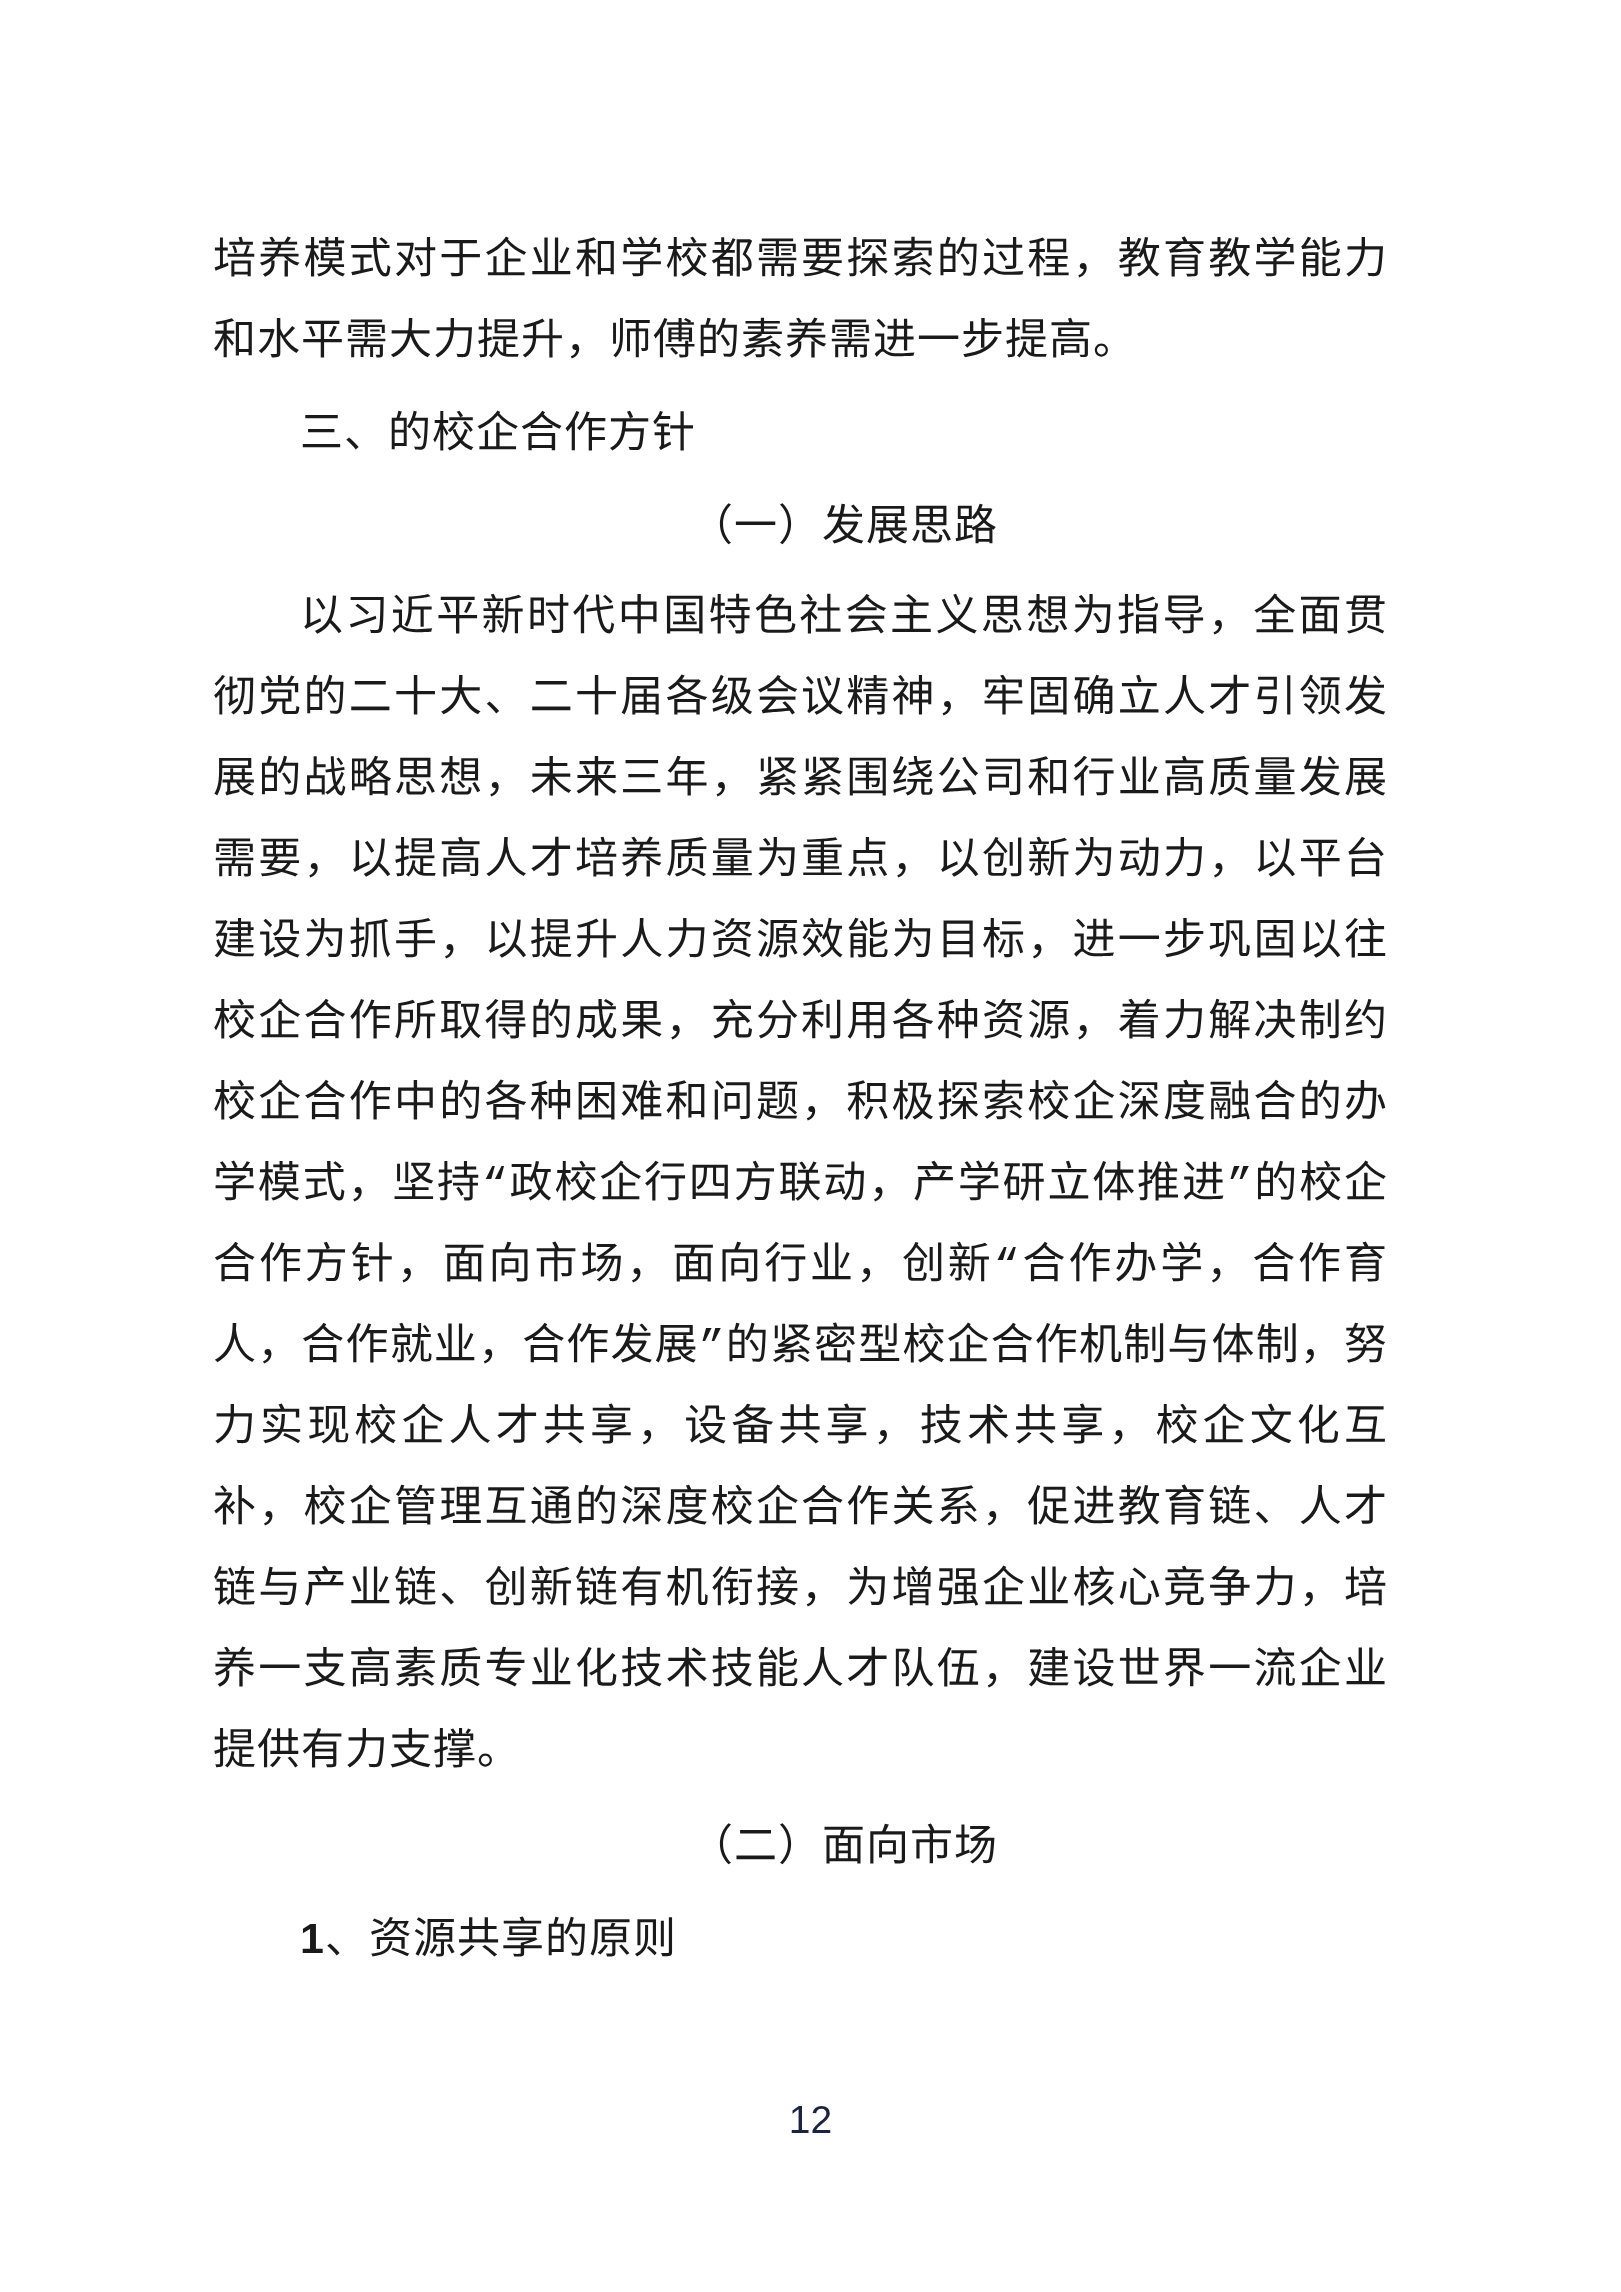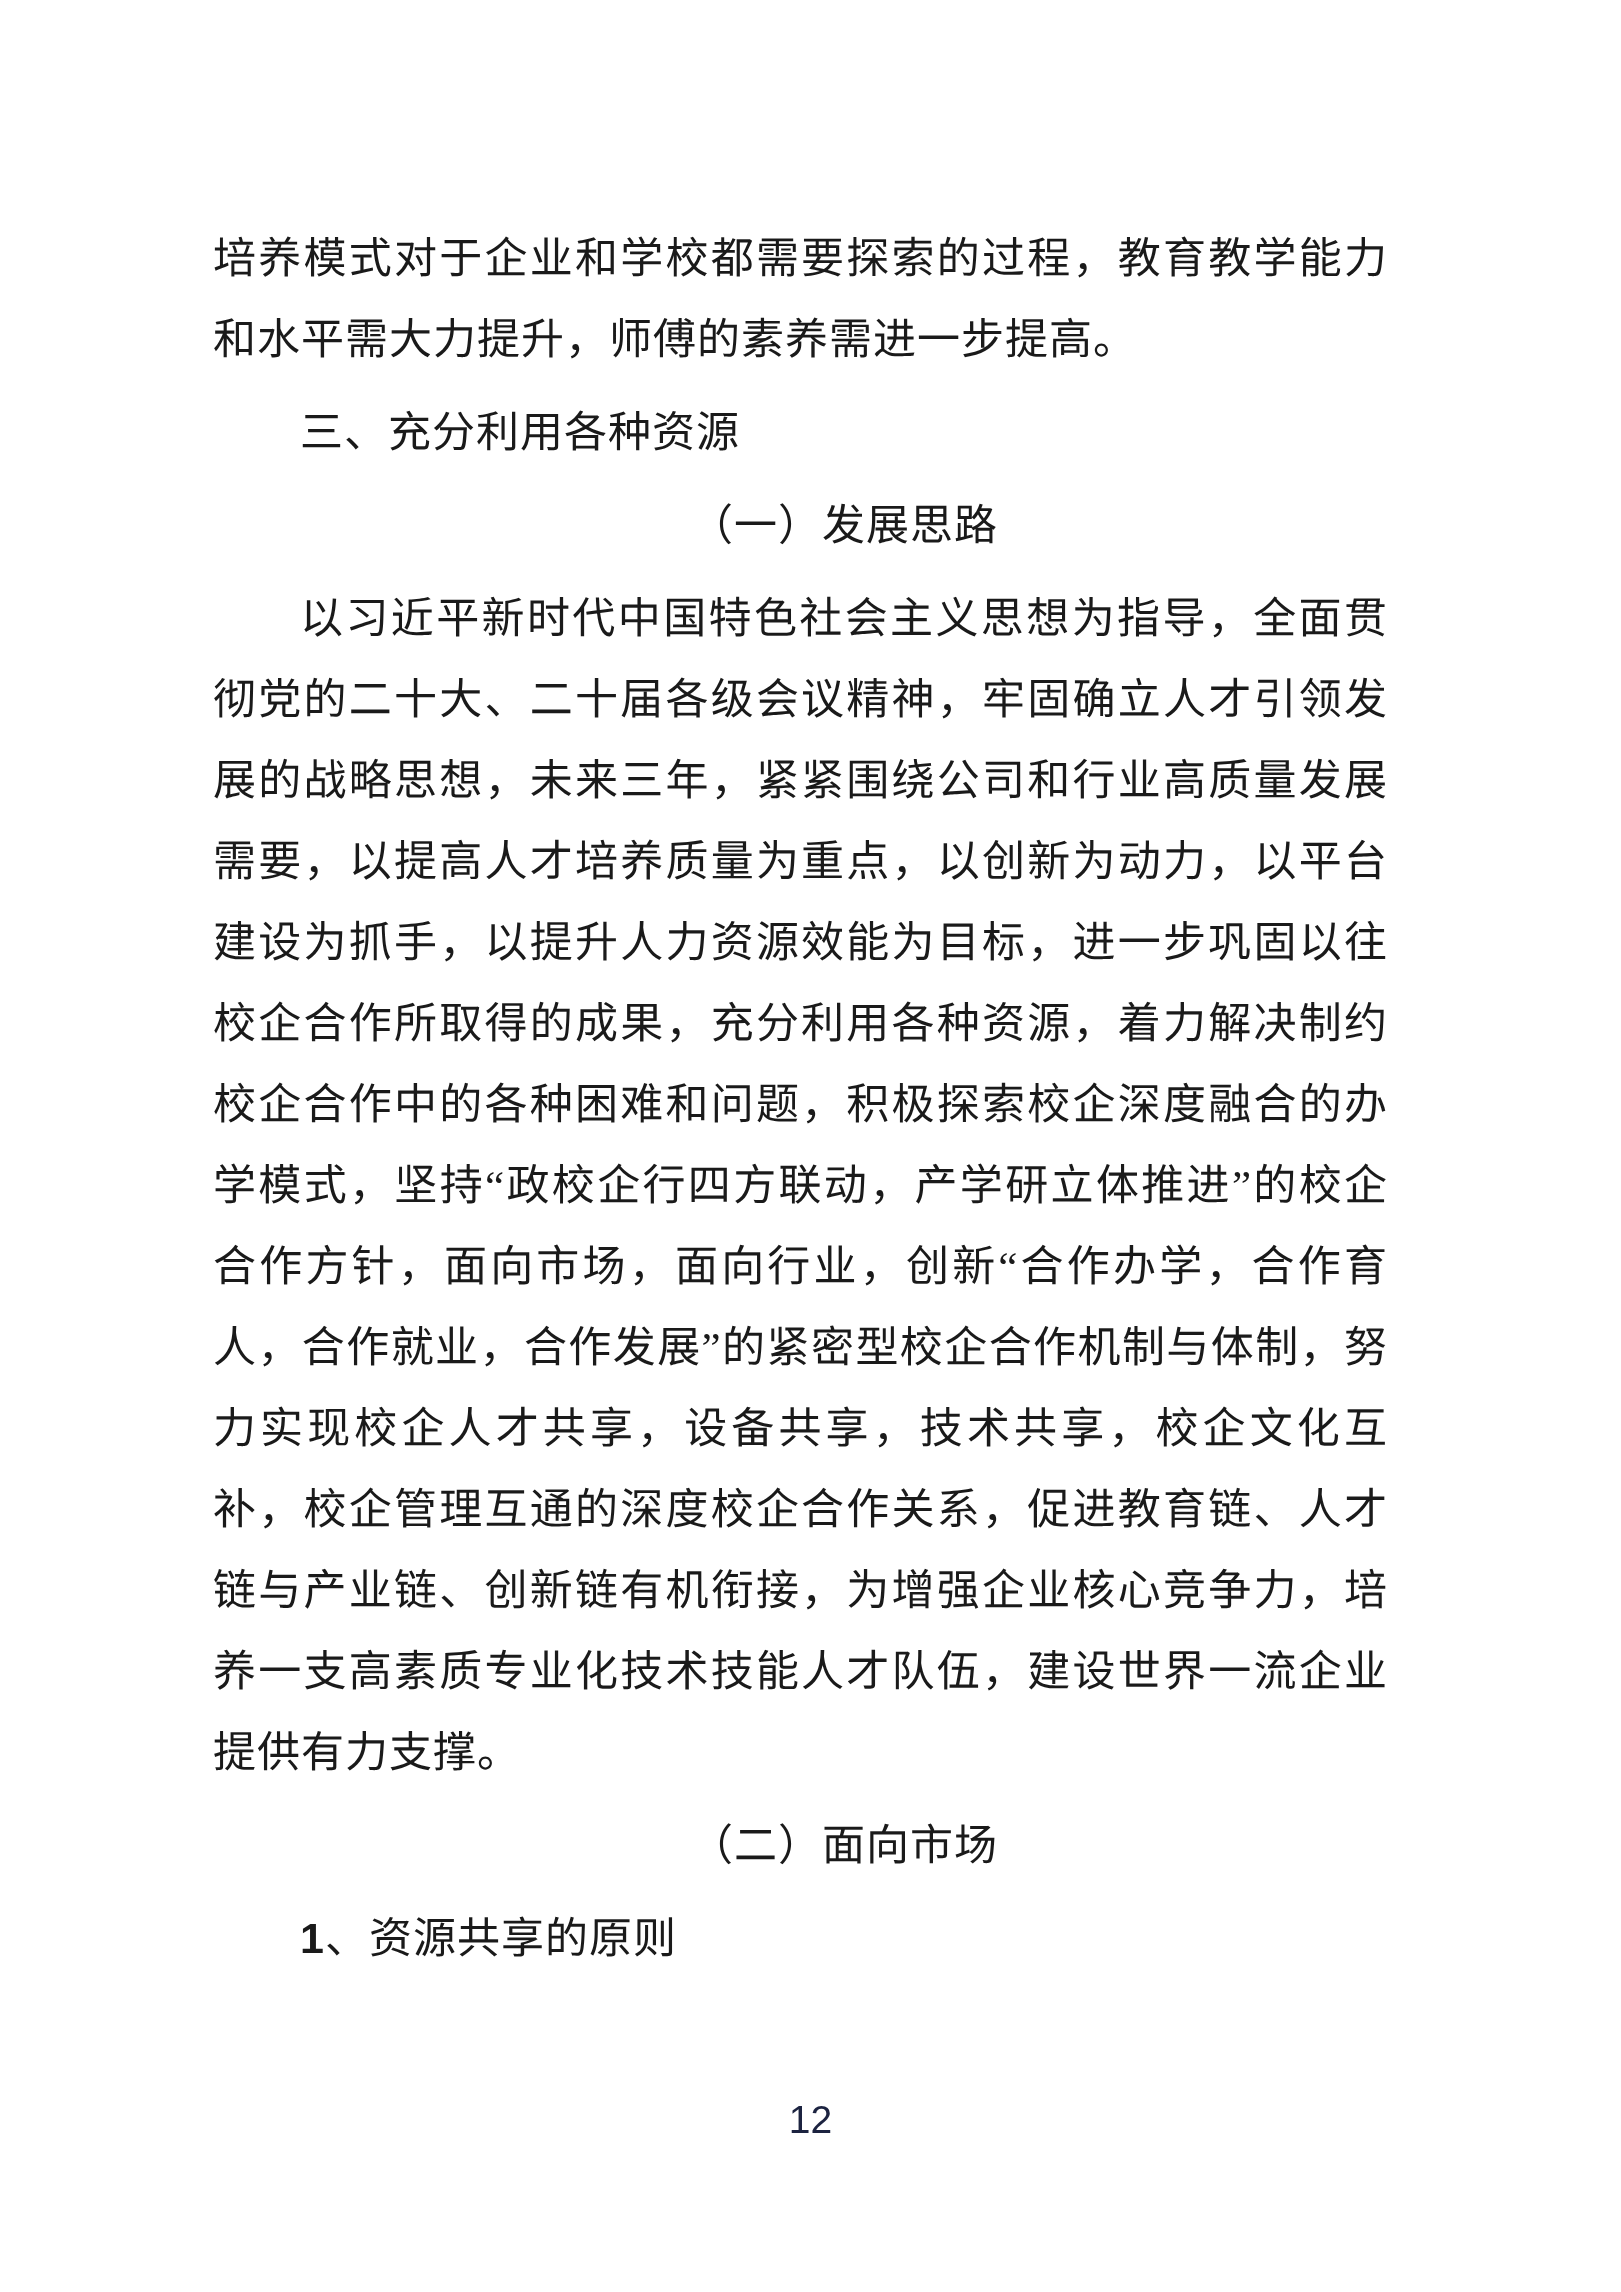--- a/index.html
+++ b/index.html
@@ -50,21 +50,21 @@
     text-indent: 87px;
     text-align: left;
     margin-top: 49px;
   }
   .heading-2 {
     font-weight: bold;
     text-indent: 87px;
     text-align: center;
   }
   .h3a { margin-top: 32px; }
-  .p2  { margin-top: 15.7px; }
+  .p2  { margin-top: 15.7px; font-family: Liberation Mono, monospace; }
   .h3b { margin-top: 39px; }
   .numbered-item {
     text-indent: 87px;
     text-align: left;
     margin-top: 20.6px;
   }
   .numbered-item .num {
     font-family: "Liberation Sans", "DejaVu Sans", sans-serif;
     font-weight: 600;
   }
@@ -82,21 +82,21 @@
   }
 </style>
 </head>
 <body>
 
 <div class="page">
   <div class="content">
 
     <p class="para">培养模式对于企业和学校都需要探索的过程，教育教学能力和水平需大力提升，师傅的素养需进一步提高。</p>
 
-    <h2 class="heading-1">三、充分利用各种资源</h2>
+    <h2 class="heading-1">三、的校企合作方针</h2>
 
     <h3 class="heading-2 h3a">（一）发展思路</h3>
 
     <p class="para indent p2">以习近平新时代中国特色社会主义思想为指导，全面贯彻党的二十大、二十届各级会议精神，牢固确立人才引领发展的战略思想，未来三年，紧紧围绕公司和行业高质量发展需要，以提高人才培养质量为重点，以创新为动力，以平台建设为抓手，以提升人力资源效能为目标，进一步巩固以往校企合作所取得的成果，充分利用各种资源，着力解决制约校企合作中的各种困难和问题，积极探索校企深度融合的办学模式，坚持“政校企行四方联动，产学研立体推进”的校企合作方针，面向市场，面向行业，创新“合作办学，合作育人，合作就业，合作发展”的紧密型校企合作机制与体制，努力实现校企人才共享，设备共享，技术共享，校企文化互补，校企管理互通的深度校企合作关系，促进教育链、人才链与产业链、创新链有机衔接，为增强企业核心竞争力，培养一支高素质专业化技术技能人才队伍，建设世界一流企业提供有力支撑。</p>
 
     <h3 class="heading-2 h3b">（二）面向市场</h3>
 
     <p class="numbered-item"><span class="num">1</span><span>、</span><span>资源共享的原则</span></p>
 
 

